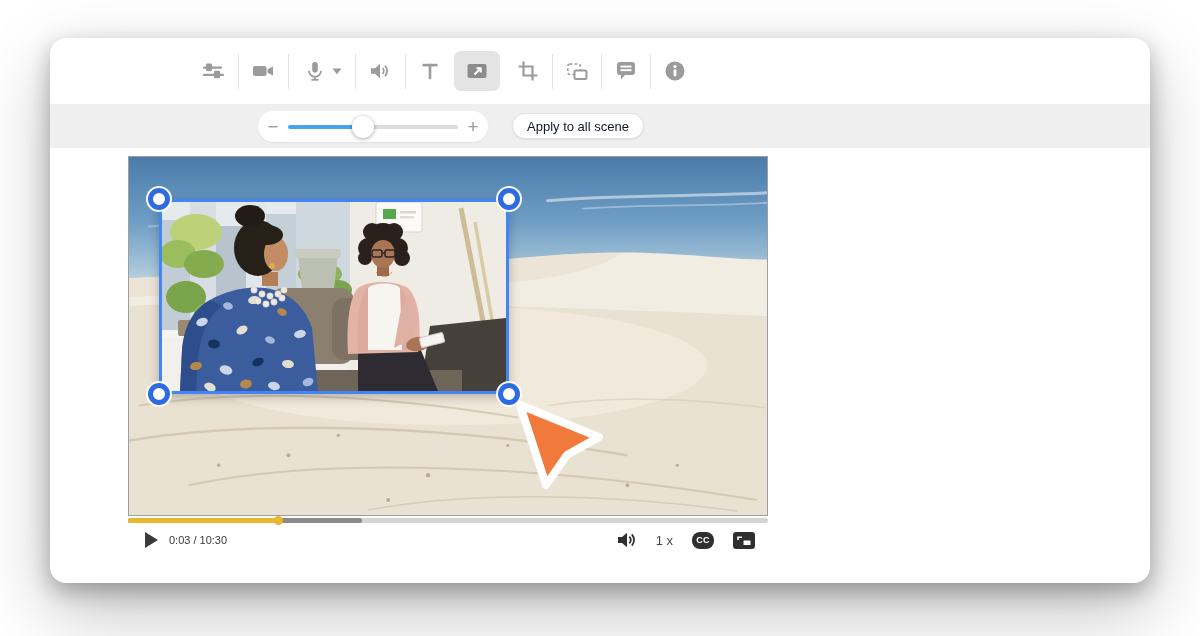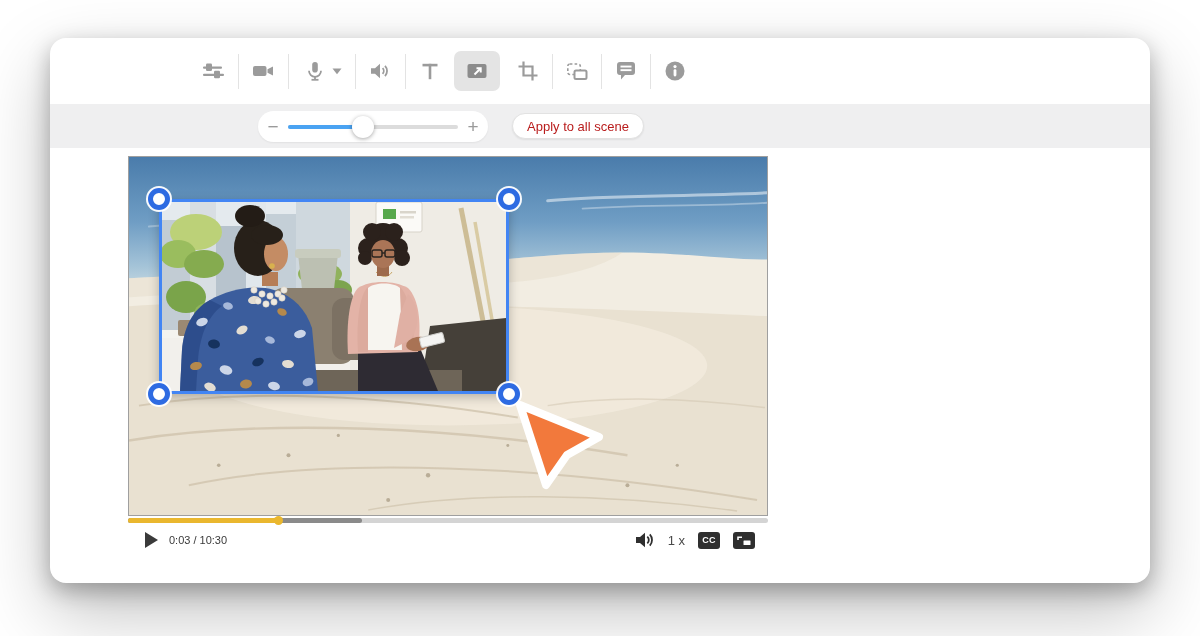--- a/index.html
+++ b/index.html
@@ -30,21 +30,21 @@
   .subbar{position:absolute;left:0;top:66px;width:100%;height:44px;background:var(--subtoolbar_bg);}
   .zoom-pill{position:absolute;left:208px;top:7px;width:230px;height:31px;background:#fff;
     border-radius:16px;display:flex;align-items:center;box-shadow:0 1px 2px rgba(0,0,0,.06);}
   .zbtn{border:none;background:none;color:#9a9a9a;cursor:pointer;width:30px;
     font-size:19px;line-height:1;padding:0;}
   .ztrack{position:relative;flex:1;height:4px;background:#dcdcdc;border-radius:2px;cursor:pointer;}
   .zfill{position:absolute;left:0;top:0;height:4px;background:var(--slider_blue);border-radius:2px;}
   .zthumb{position:absolute;top:-9px;width:22px;height:22px;border-radius:50%;background:#fff;
     box-shadow:0 1px 4px rgba(0,0,0,.35);cursor:grab;}
   .apply-btn{position:absolute;left:462px;top:9px;height:26px;padding:0 14px;background:#fff;
-    border:1px solid #e2e2e2;border-radius:13px;color:#b91c1c;font-size:13px;cursor:pointer;
+    border:1px solid #e2e2e2;border-radius:13px;color:#0f172a;font-size:13px;cursor:pointer;
     font-family:"Liberation Sans", sans-serif;box-shadow:0 1px 2px rgba(0,0,0,.07);}
   
   .video{position:absolute;left:78px;top:118px;width:640px;height:360px;border:1px solid #9f9f9f;
     overflow:visible;background:#cfe0ea;}
   .video > svg.bg{position:absolute;left:0;top:0;width:100%;height:100%;}
   .inset{position:absolute;left:30px;top:42px;width:350px;height:195px;
     border:3px solid var(--selection_blue);box-shadow:0 3px 10px rgba(0,0,0,.25);cursor:move;}
   .inset svg{display:block;width:100%;height:100%;}
   .handle{position:absolute;width:22px;height:22px;border-radius:50%;background:#fff;
     border:5px solid var(--handle_ring_blue);box-shadow:0 0 0 2px rgba(255,255,255,.95);cursor:pointer;}
@@ -54,24 +54,24 @@
   
   .progress{position:absolute;left:78px;top:480px;width:640px;height:5px;background:#d4d4d4;
     border-radius:3px;cursor:pointer;}
   .prog-buffer{position:absolute;left:0;top:0;height:5px;background:#8a8a8a;border-radius:3px;}
   .prog-played{position:absolute;left:0;top:0;height:5px;background:var(--progress_yellow);border-radius:3px;}
   .prog-dot{position:absolute;top:-2px;width:9px;height:9px;border-radius:50%;background:var(--progress_yellow);}
   .controls{position:absolute;left:78px;top:489px;width:640px;height:26px;display:flex;
     align-items:center;padding:0 13px 0 17px;}
   .play-btn{border:none;background:none;padding:0;margin-right:11px;cursor:pointer;display:flex;}
   .time{font-size:11px;color:#3a3a3a;}
-  .right-controls{margin-left:auto;display:flex;align-items:center;gap:13px;}
+  .right-controls{margin-left:auto;display:flex;align-items:center;gap:19px;}
   .vol-btn{border:none;background:none;padding:0;cursor:pointer;display:flex;}
   .speed{font-size:13px;color:#4a4a4a;cursor:pointer;}
-  .badge{width:22px;height:17px;background:var(--badge_dark);border-radius:3px;border:none;
+  .badge{width:22px;height:17px;background:var(--badge_dark);border-radius:8px;border:none;
     color:#fff;font-size:9px;font-weight:bold;display:flex;align-items:center;justify-content:center;
     cursor:pointer;letter-spacing:.3px;font-family:"Liberation Sans", sans-serif;padding:0;}
   .pip-btn{border:none;background:none;padding:0;cursor:pointer;display:flex;}
 </style>
 </head>
 <body>
 
 <div class="page">
   <div class="card">
 

